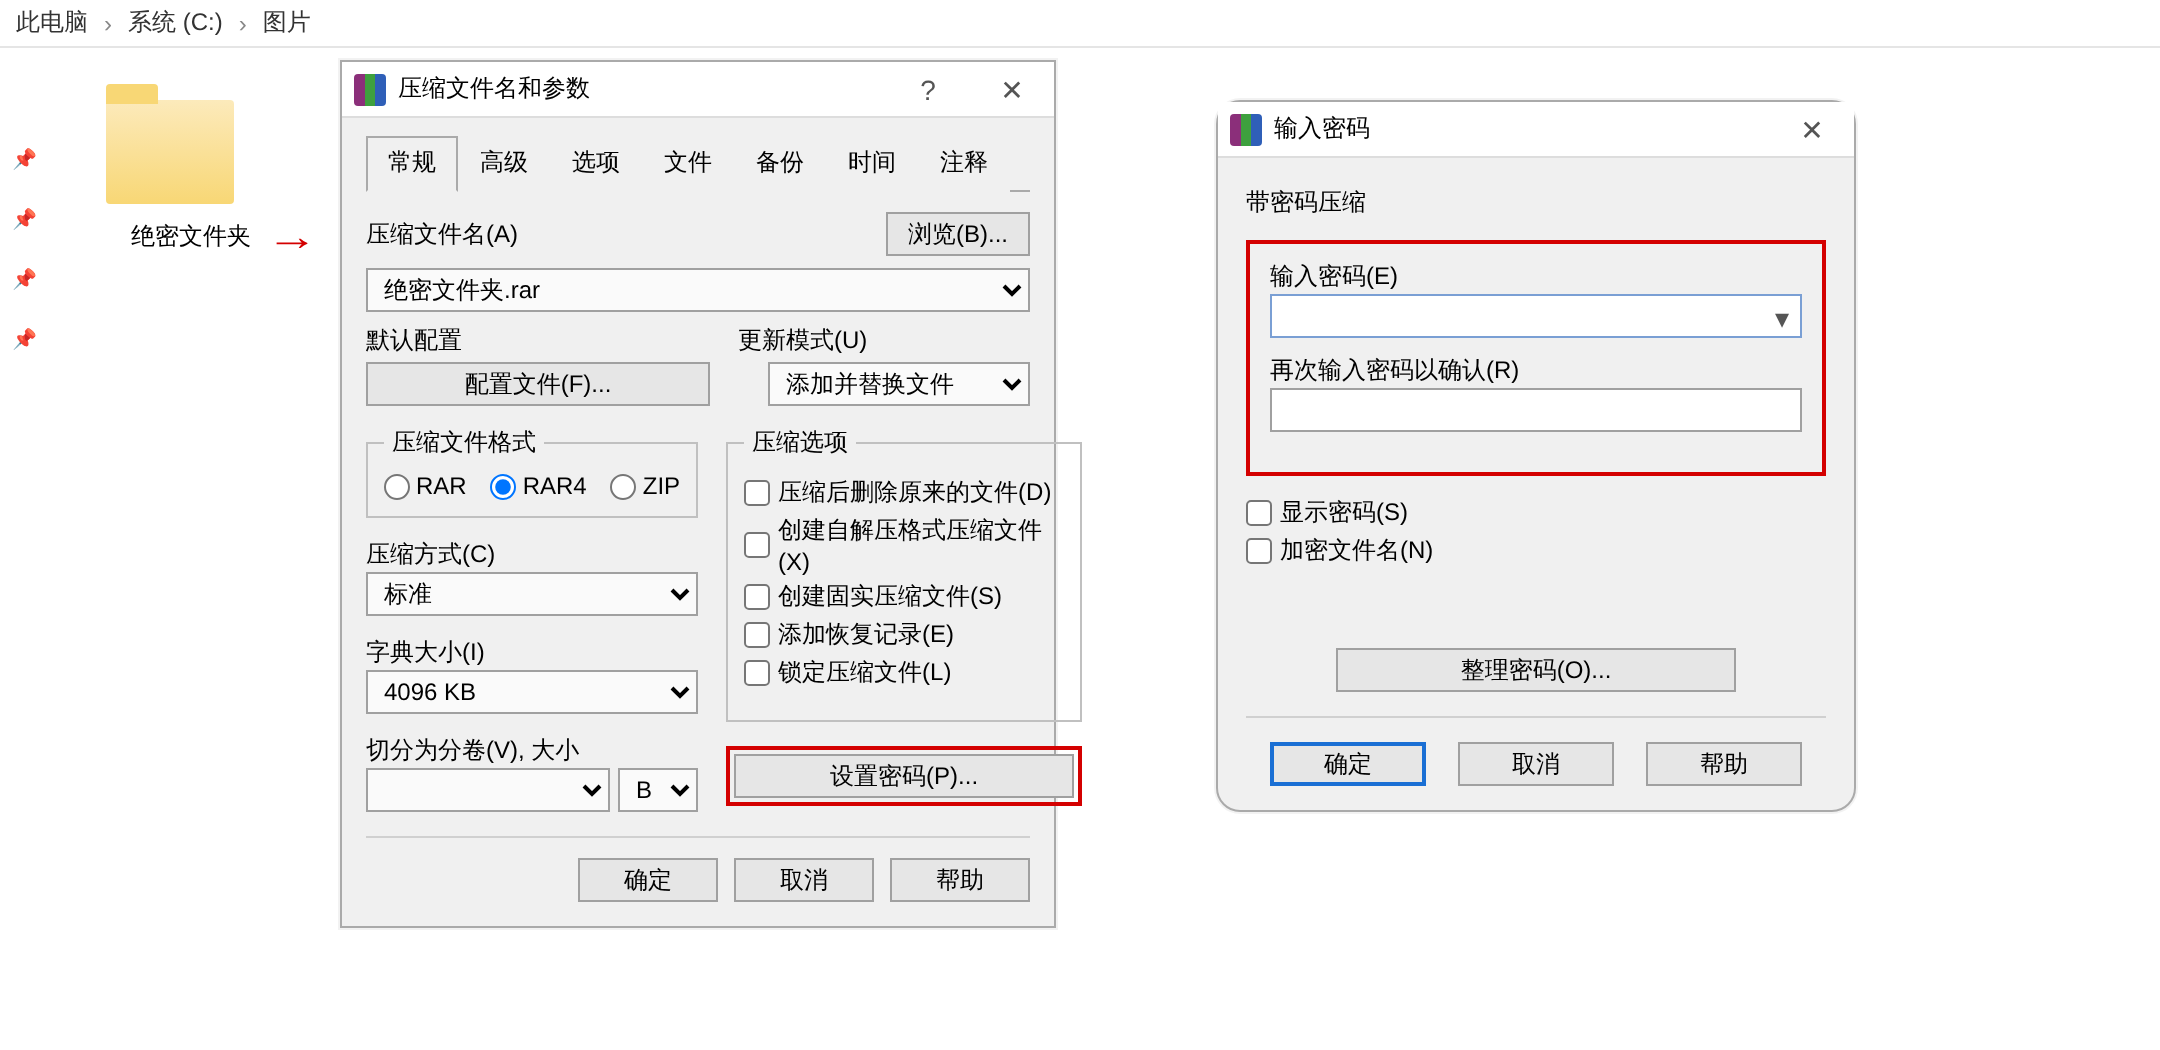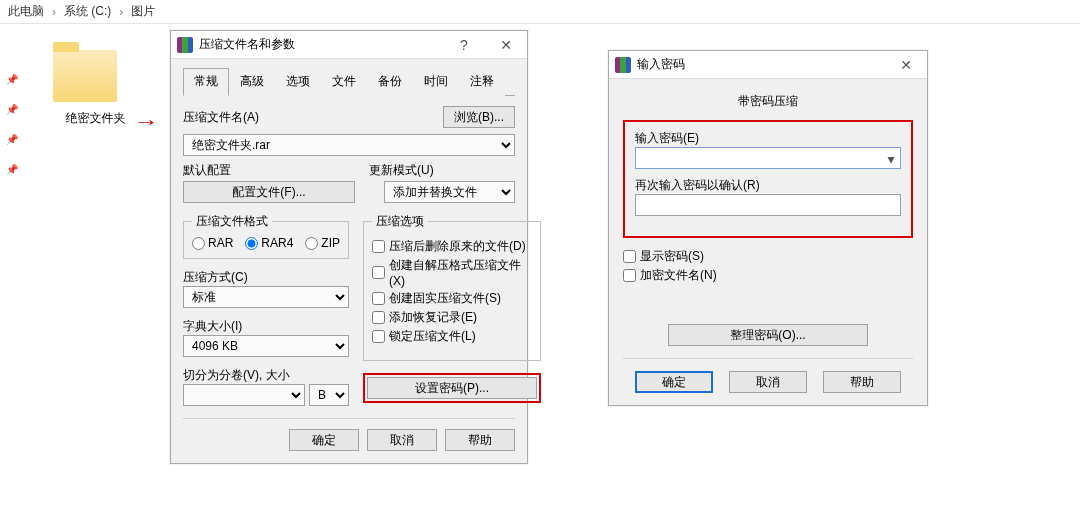--- a/index.html
+++ b/index.html
@@ -163,21 +163,21 @@
       display:flex; align-items:center; justify-content:center;
       color:#555; pointer-events:none;
     }
     .pw-chk label { display:flex; align-items:center; gap:4px; font-size:12px; margin:2px 0;}
     .pw-foot {
       border-top:1px solid #d0d0d0;
       margin-top:12px; padding-top:12px;
       display:flex; gap:16px; justify-content:center;
     }
     .btn.primary { border:2px solid #1a6fd4; background:#e6e6e6;}
-    .center-title { text-align:center; font-size:12px; margin: 4px 0 10px 0;}
+    .center-title { font-size:12px; margin: 4px 0 10px 0;}
     .red-box { border: 2px solid #d40000; padding:2px; display:inline-block;}
     .sel.full { width:100%; }
     .small-btn { min-width: 24px; padding:0 6px;}
     input[type="radio"], input[type="checkbox"]{ margin:0; width:13px; height:13px;}
     .caret { font-size:14px; line-height:1; }
   </style>
 </head>
 <body>
 
 <div class="breadcrumb">
@@ -321,21 +321,21 @@
     </div>
 
     <div class="footer-btns">
       <button class="btn">确定</button>
       <button class="btn">取消</button>
       <button class="btn">帮助</button>
     </div>
   </div>
 </div>
 
-<div class="dialog" style="left:608px; top:50px; width:320px;">
+<div class="dialog" style="left:608px; top:50px; width:320px;border-radius:12px;">
   <div class="titlebar">
     <span class="ticon">
         <span class="winrar-icon"></span>
       </span>
     <span class="title">输入密码</span>
     <div class="winbtns">
       <div class="winbtn">✕</div>
     </div>
   </div>
   <div class="pw-body">

